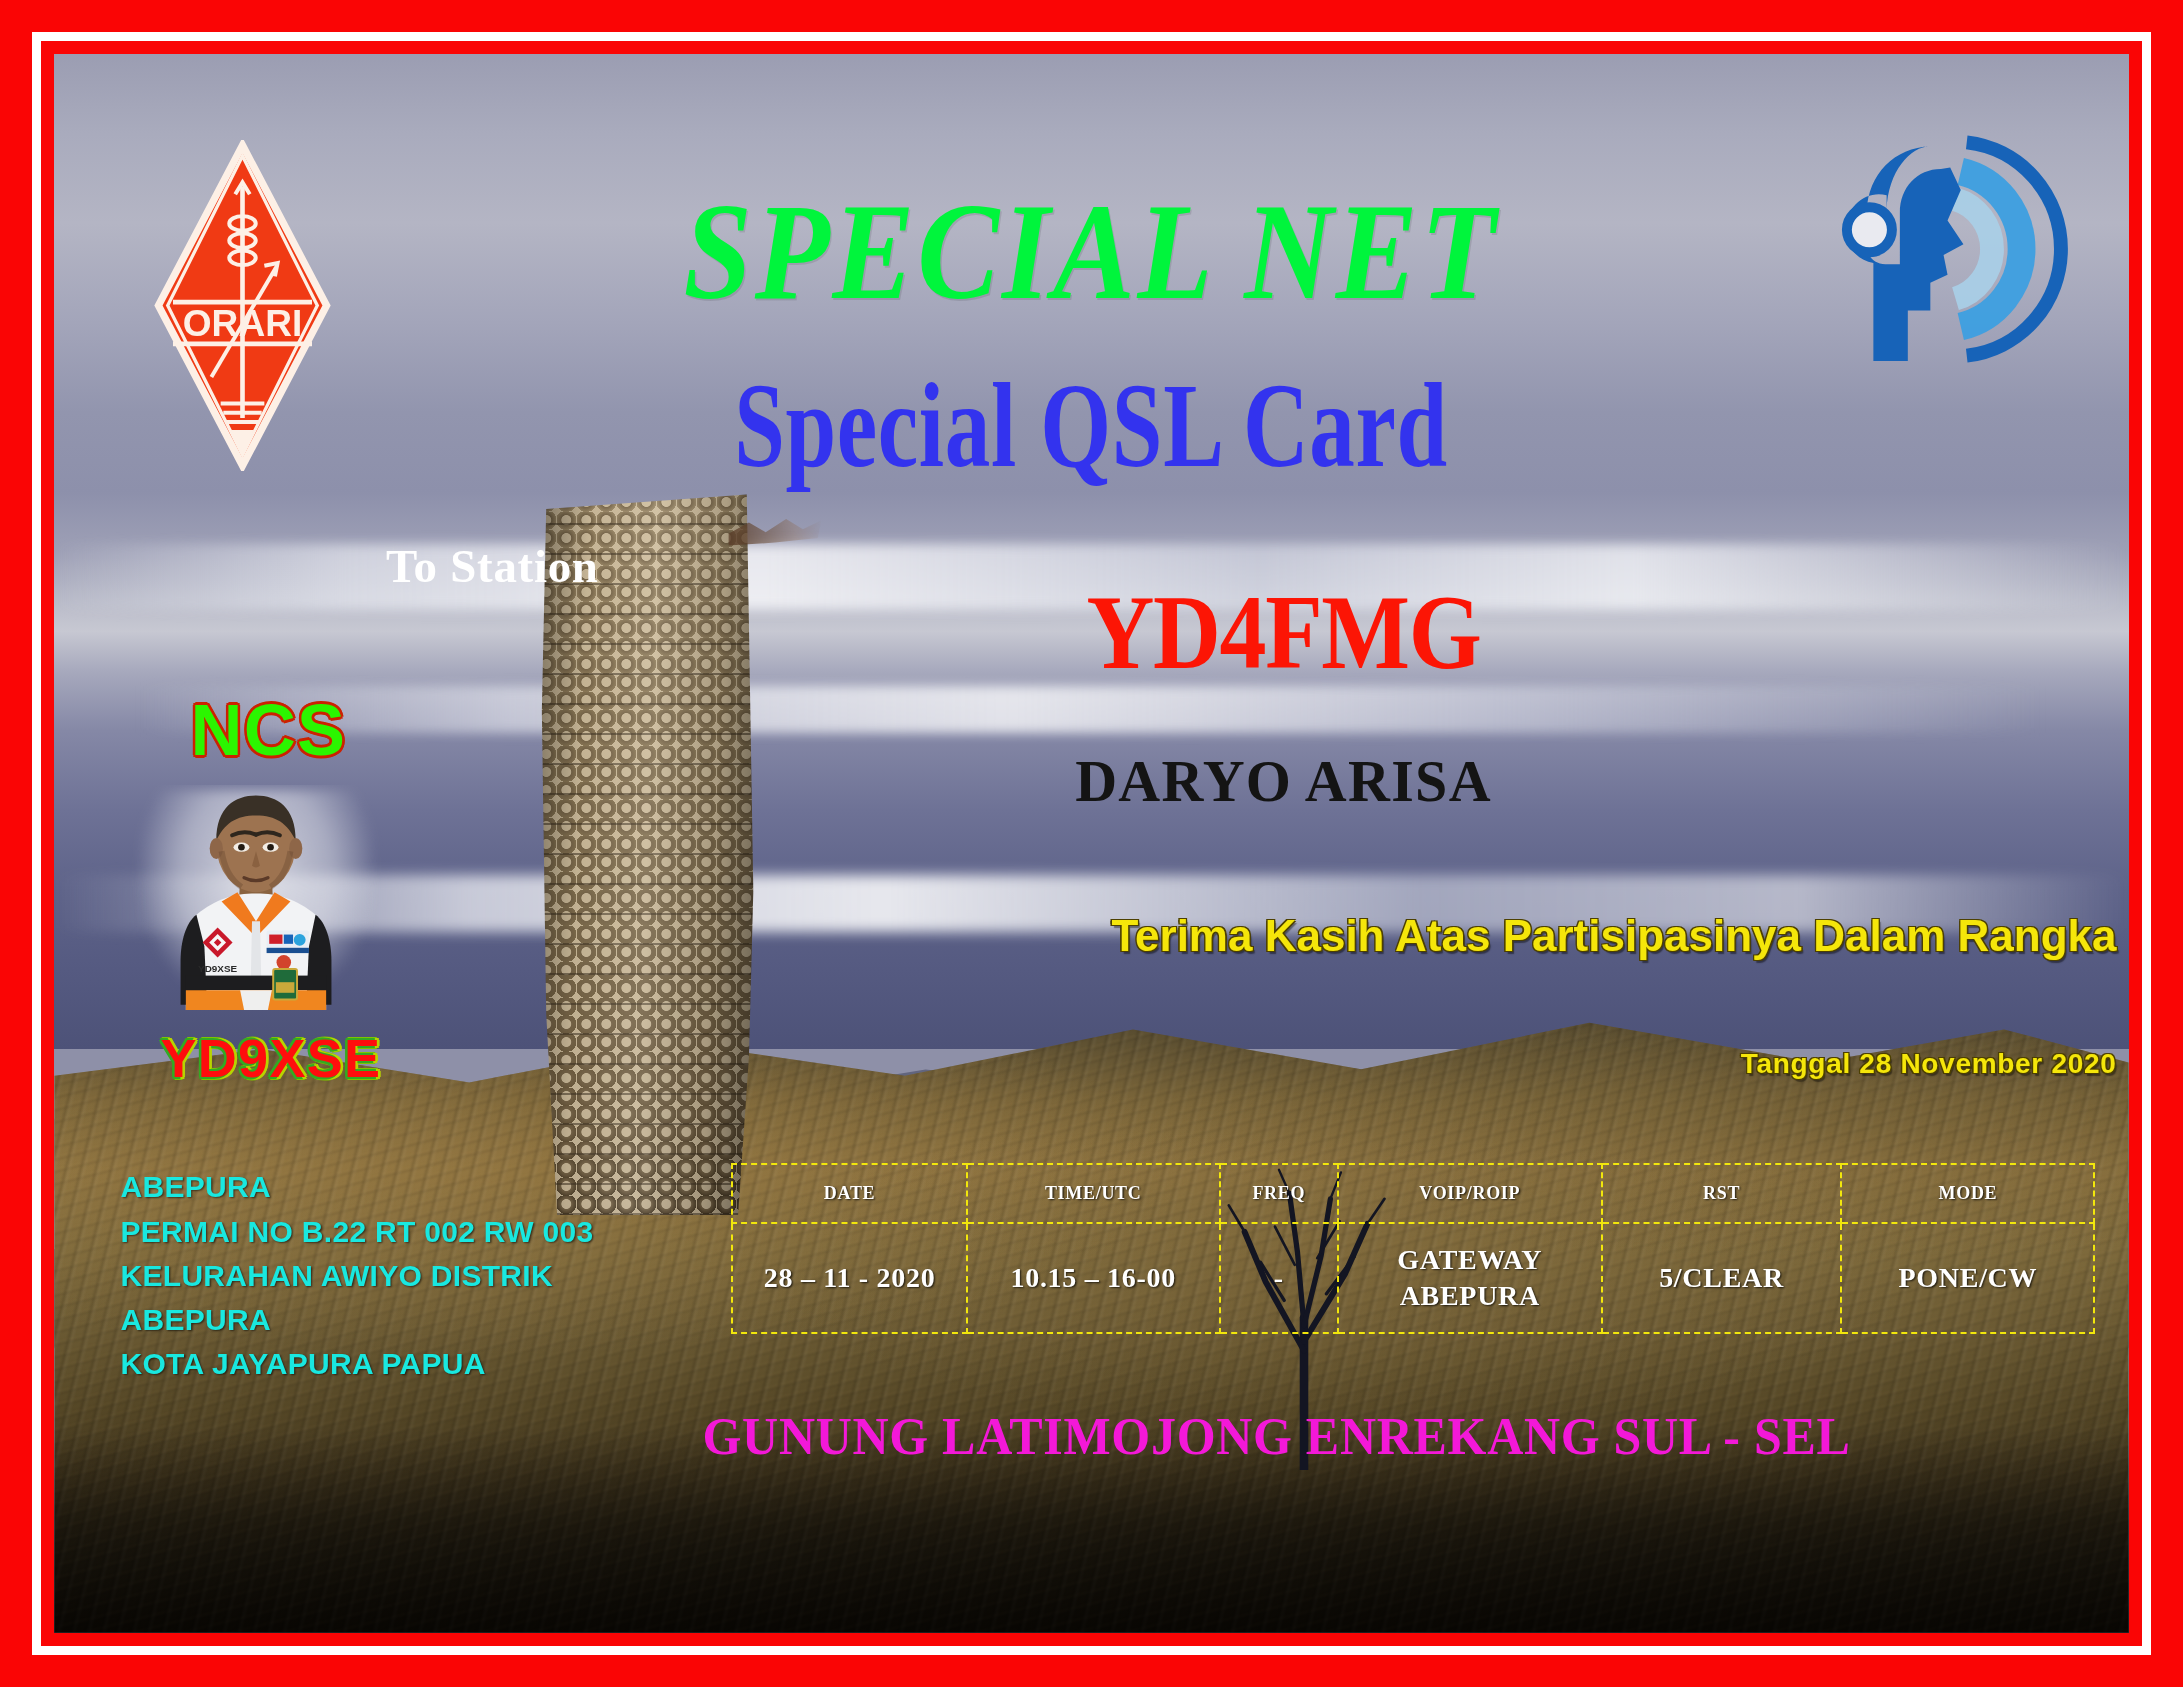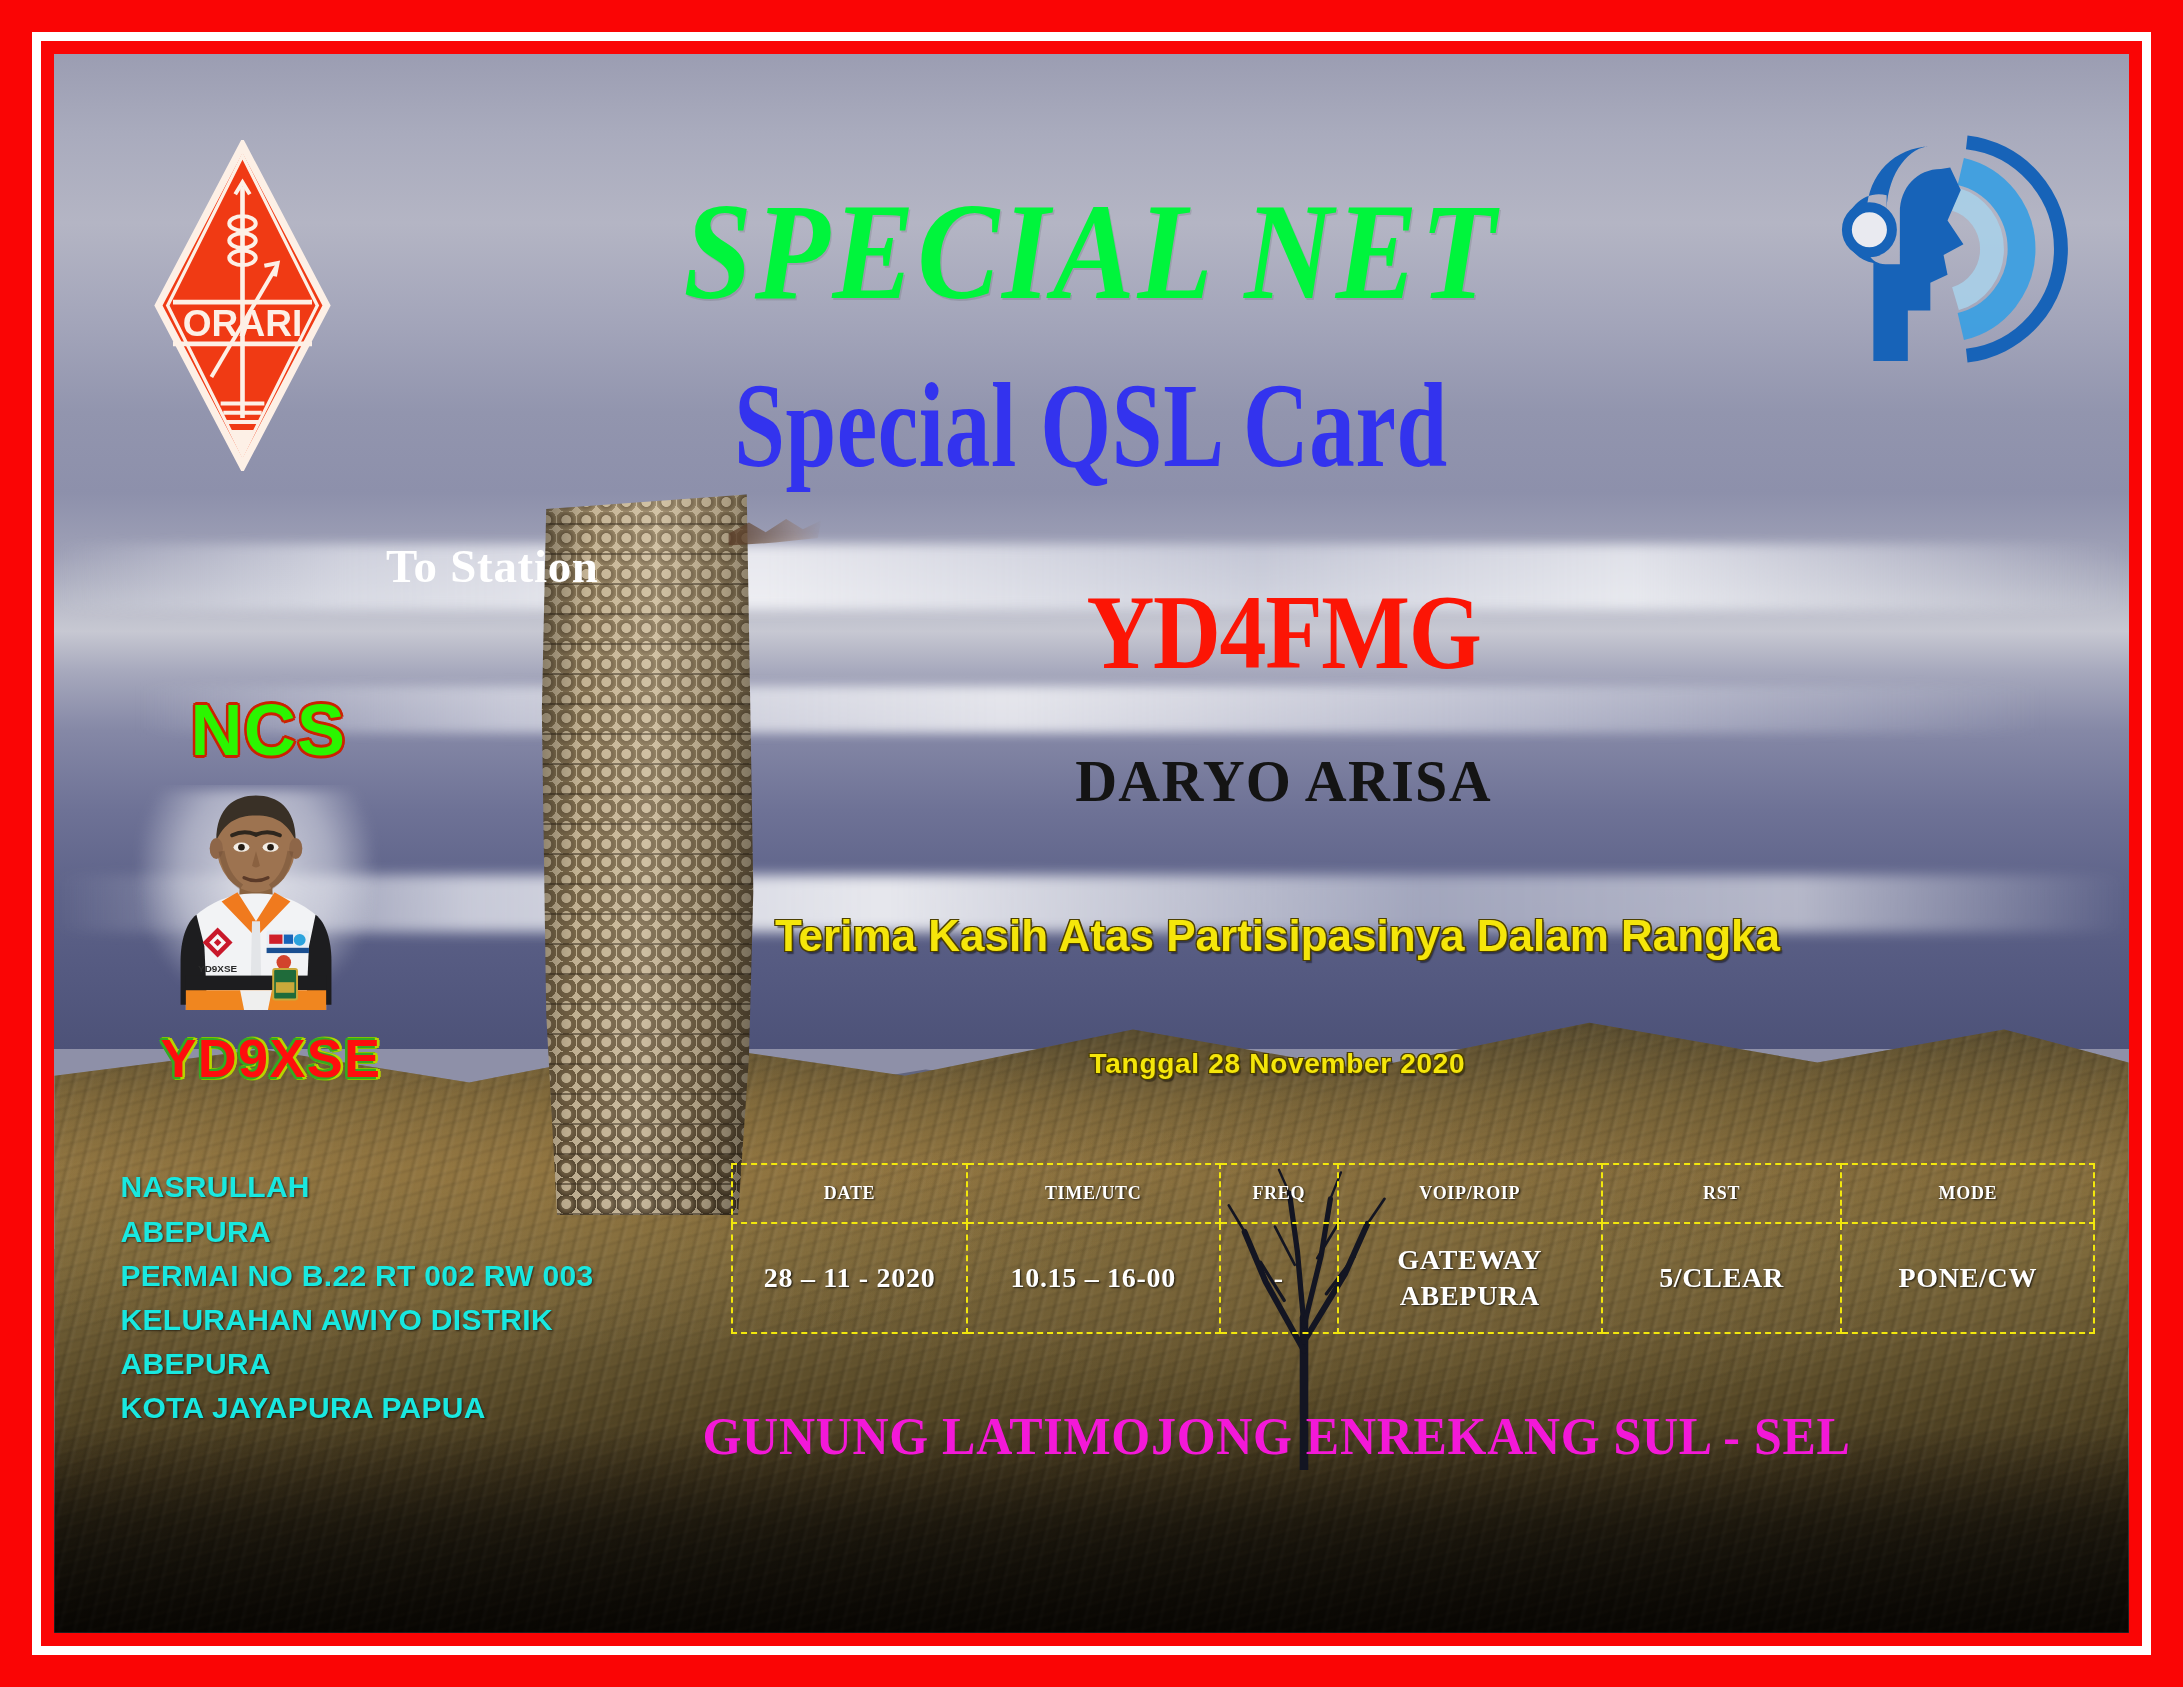--- a/index.html
+++ b/index.html
@@ -293,21 +293,21 @@
     font-size: 58px;
     color: #141414;
     letter-spacing: 1.3px;
     transform: scaleY(1.02);
     transform-origin: 50% 0;
     line-height: 1;
   }
 
   .yellow-line {
     left: 0; right: 12px;
-    text-align: center;
+    text-align: right;
     padding-left: 384px;
     color: #f5e60a;
     font-family: "Liberation Sans", sans-serif;
     font-weight: bold;
     line-height: 1;
     text-shadow:
       -1.3px -1.3px 0 #4d4000, 1.3px -1.3px 0 #4d4000,
       -1.3px  1.3px 0 #4d4000, 1.3px  1.3px 0 #4d4000,
        2px  2.6px 1.3px rgba(0,0,0,.45);
   }
@@ -553,21 +553,20 @@
 
               <path d="M158 100 q6 38 30 54" stroke="rgba(90,60,40,.30)" stroke-width="9" fill="none"></path>
               <path d="M262 100 q-6 38 -30 54" stroke="rgba(90,60,40,.30)" stroke-width="9" fill="none"></path>
             </svg>
           </div>
         </div>
 
         <div class="abs" id="ncs-callsign">YD9XSE</div>
 
         <div class="abs" id="address-block">
-          <div>NASRULLAH</div>
           <div>ABEPURA</div>
           <div>PERMAI NO B.22 RT 002 RW 003</div>
           <div>KELURAHAN AWIYO DISTRIK</div>
           <div>ABEPURA</div>
           <div>KOTA JAYAPURA PAPUA</div>
         </div>
 
         <div class="abs" id="callsign-main">YD4FMG</div>
         <div class="abs" id="operator-name">DARYO ARISA</div>
 

